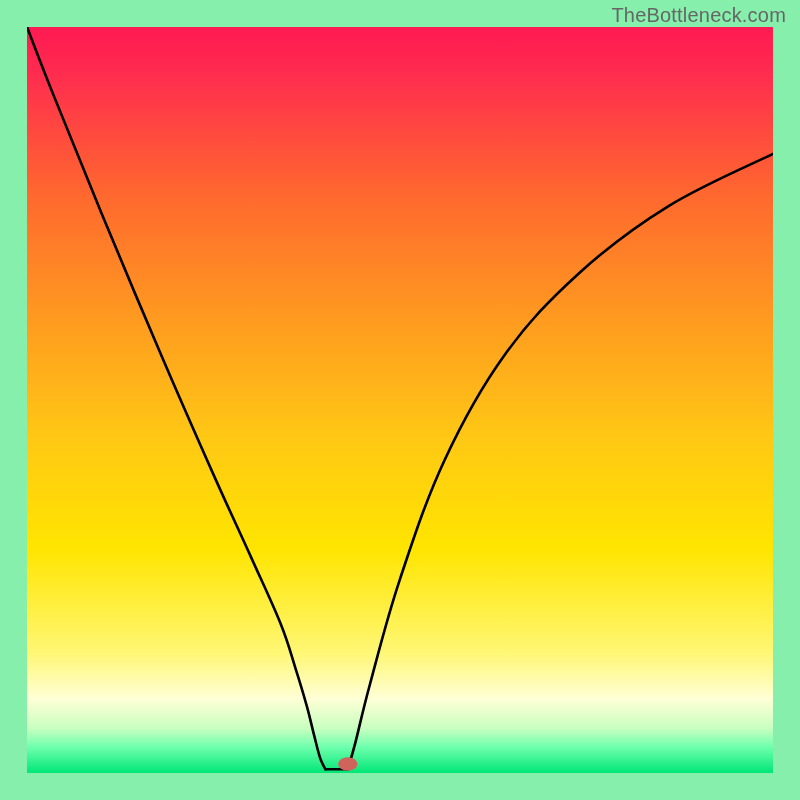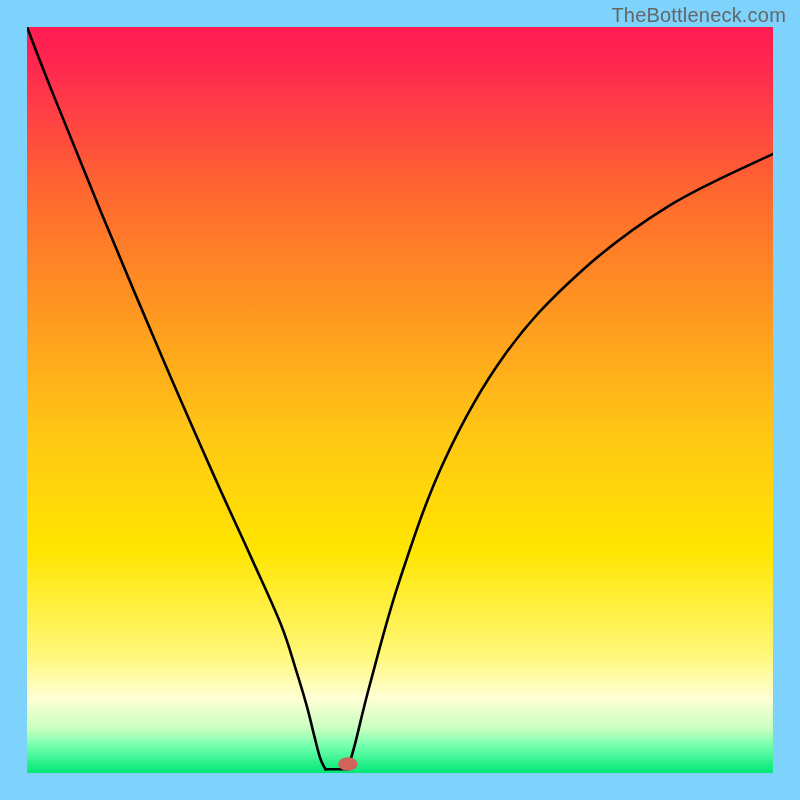--- a/index.html
+++ b/index.html
@@ -8,21 +8,21 @@
     width: 800px;
     height: 800px;
     overflow: hidden;
     font-family: Arial, Helvetica, sans-serif;
     background: #000;
   }
   .frame {
     position: relative;
     width: 800px;
     height: 800px;
-    background: #7dd3fc;
+    background: #86efac;
   }
   .watermark {
     position: absolute;
     top: 4px;
     right: 14px;
     color: #666;
     font-size: 20px;
     font-weight: 500;
     letter-spacing: 0.2px;
     z-index: 10;

